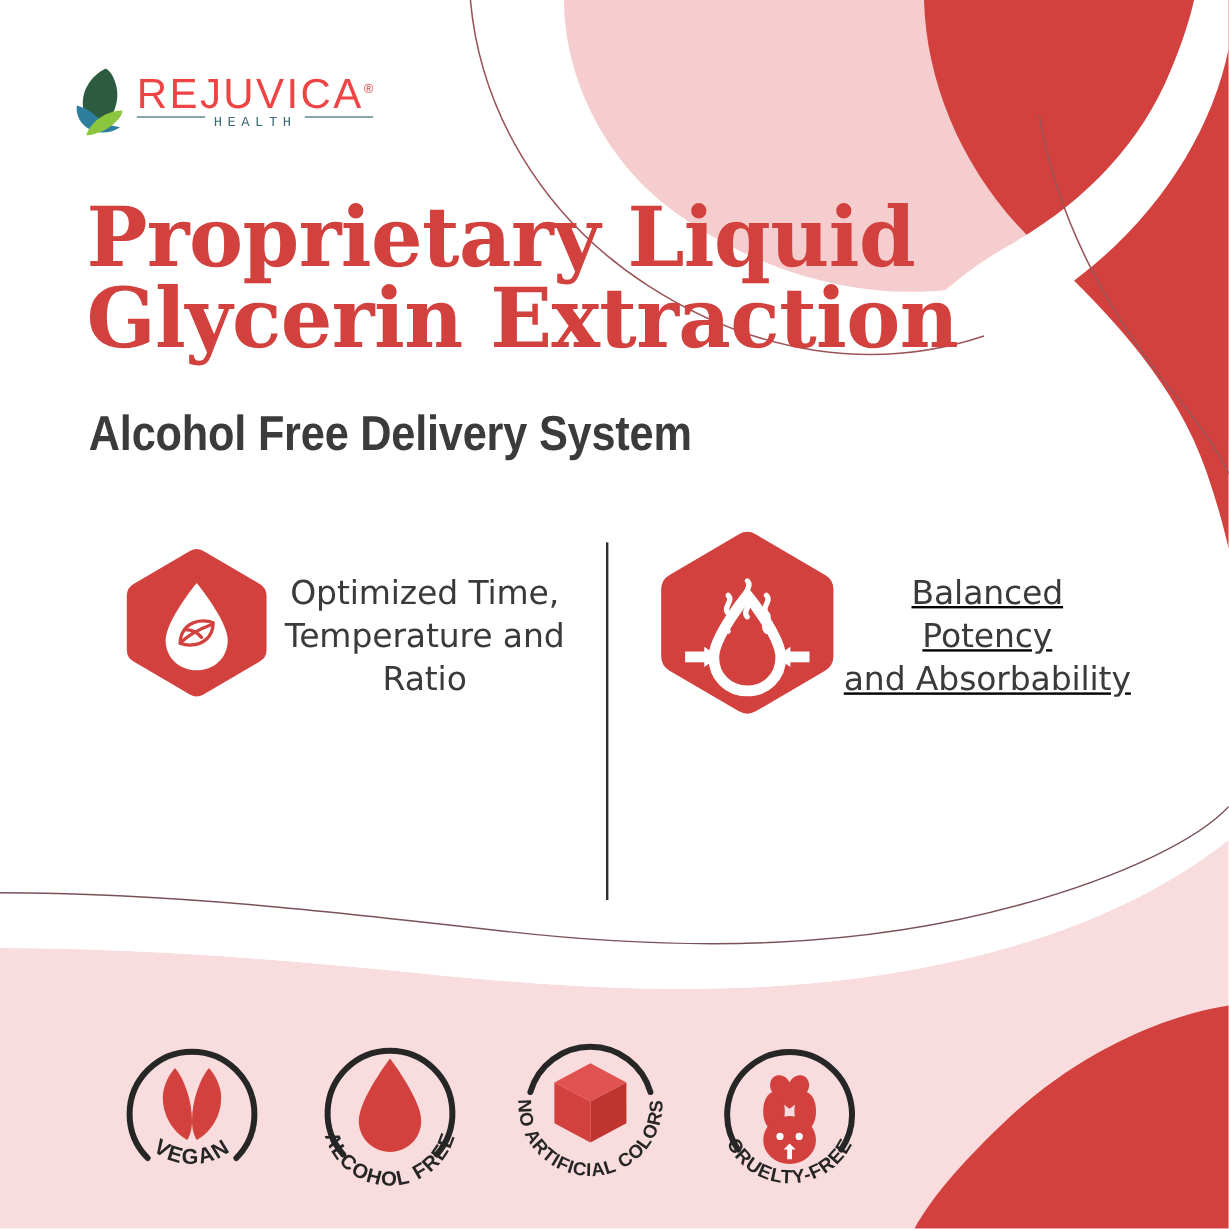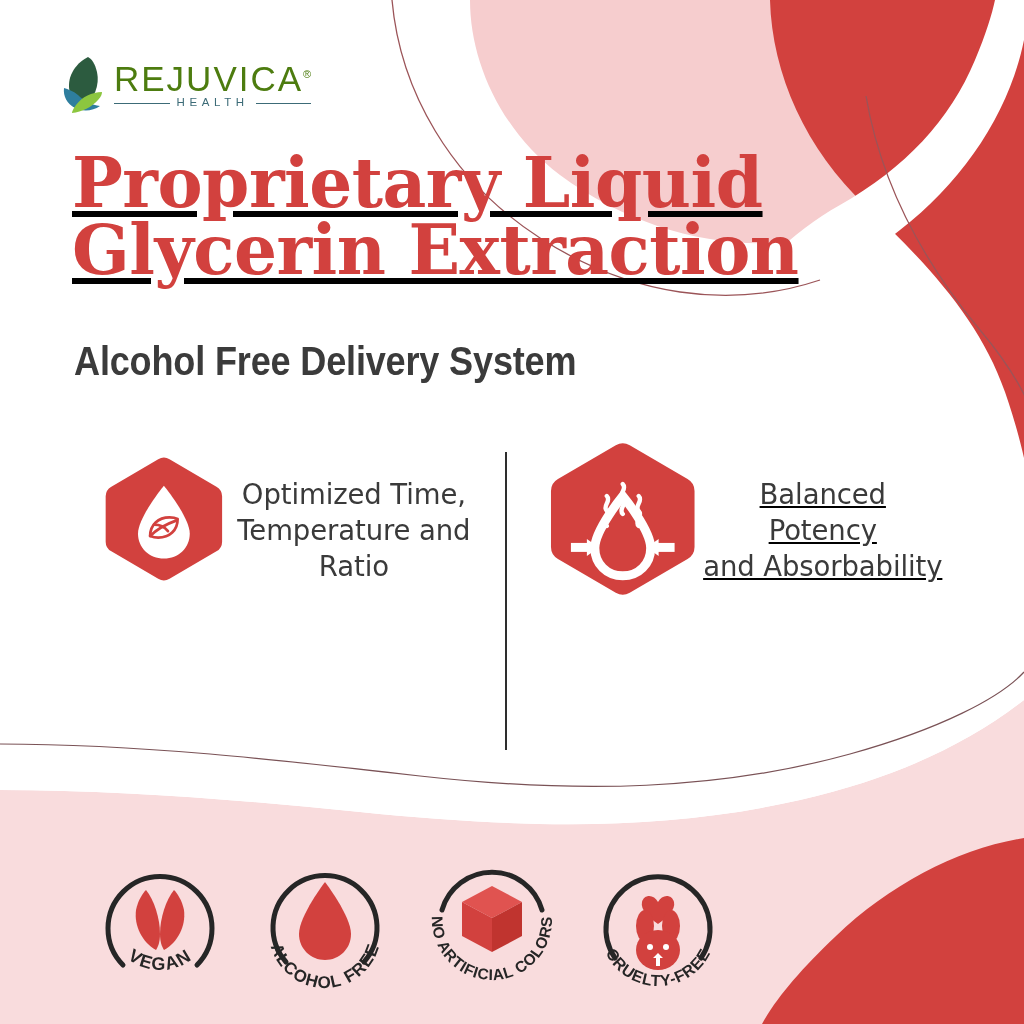--- a/index.html
+++ b/index.html
@@ -38,58 +38,58 @@
   .logo-text-wrap {
     display: flex;
     flex-direction: column;
     align-items: center;
     padding-top: 2px;
   }
   .logo-word {
     font-family: "Liberation Sans", sans-serif;
     font-size: 35px;
     letter-spacing: 2.0px;
-    color: #4d7c0f;
+    color: #ef4444;
     font-weight: 400;
     line-height: 1;
     position: relative;
     white-space: nowrap;
   }
   .logo-reg {
     font-size: 11px;
     vertical-align: super;
     letter-spacing: 0;
   }
   .logo-sub-row {
     display: flex;
-    align-items: center;
+    align-items: flex-start;
     gap: 7px;
     width: 100%;
     margin-top: 1px;
+    font-family: Liberation Mono, monospace;
   }
   .logo-rule {
     flex: 1 1 auto;
     height: 1px;
     background: #3C6B77;
   }
   .logo-sub {
     font-size: 11.5px;
     letter-spacing: 4.6px;
     color: #3C6B77;
     white-space: nowrap;
     line-height: 1;
   }
 
   
   #headline {
     position: absolute;
     left: 72px;
-    top: 150px;
+    top: 166px;
     width: 800px;
-    text-decoration: underline;
   }
   .headline-line {
     font-family: "DejaVu Serif", serif;
     font-weight: bold;
     font-size: 69px;
     line-height: 0.97;
     color: #D2413E;
     letter-spacing: -0.5px;
     white-space: nowrap;
     transform: scaleX(0.98);

